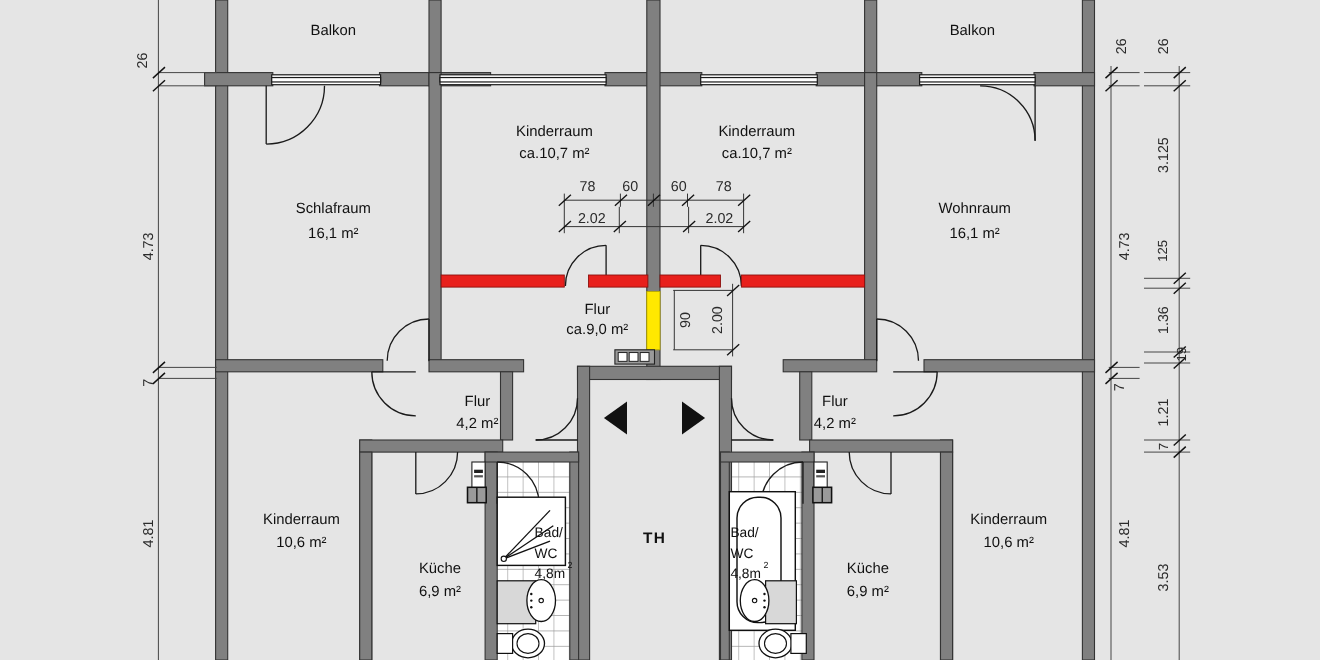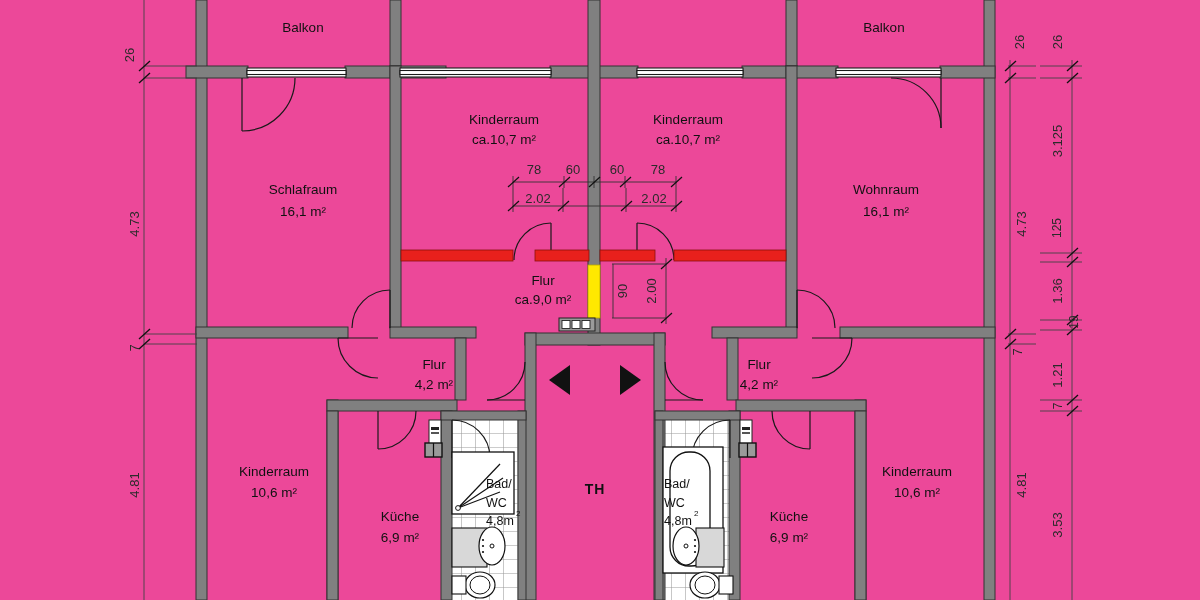--- a/index.html
+++ b/index.html
@@ -1,17 +1,17 @@
 <!DOCTYPE html>
 <html><head>
 <meta charset="utf-8">
 <style>
   html,body{margin:0;padding:0;background:#ffffff;}
   body{font-family:"Liberation Sans", sans-serif;}
-  #stage{position:relative;width:1200px;height:600px;background:#ec4899;overflow:hidden;}
+  #stage{position:relative;width:1200px;height:600px;background:#e5e5e5;overflow:hidden;}
   svg{display:block;}
   .lbl{font-family:"Liberation Sans", sans-serif;fill:#111;}
   .room-name{font-size:13.5px;text-anchor:middle;}
   .room-area{font-size:13.5px;text-anchor:middle;}
   .dim-txt{font-size:13px;fill:#2b2b2b;text-anchor:middle;}
   .dim-small{font-size:12px;fill:#2b2b2b;text-anchor:middle;}
   .th-txt{font-size:14px;text-anchor:middle;font-weight:bold;letter-spacing:1px;}
   .bad-txt{font-size:12.5px;text-anchor:start;}
   .sup{font-size:8px;}
 </style>

